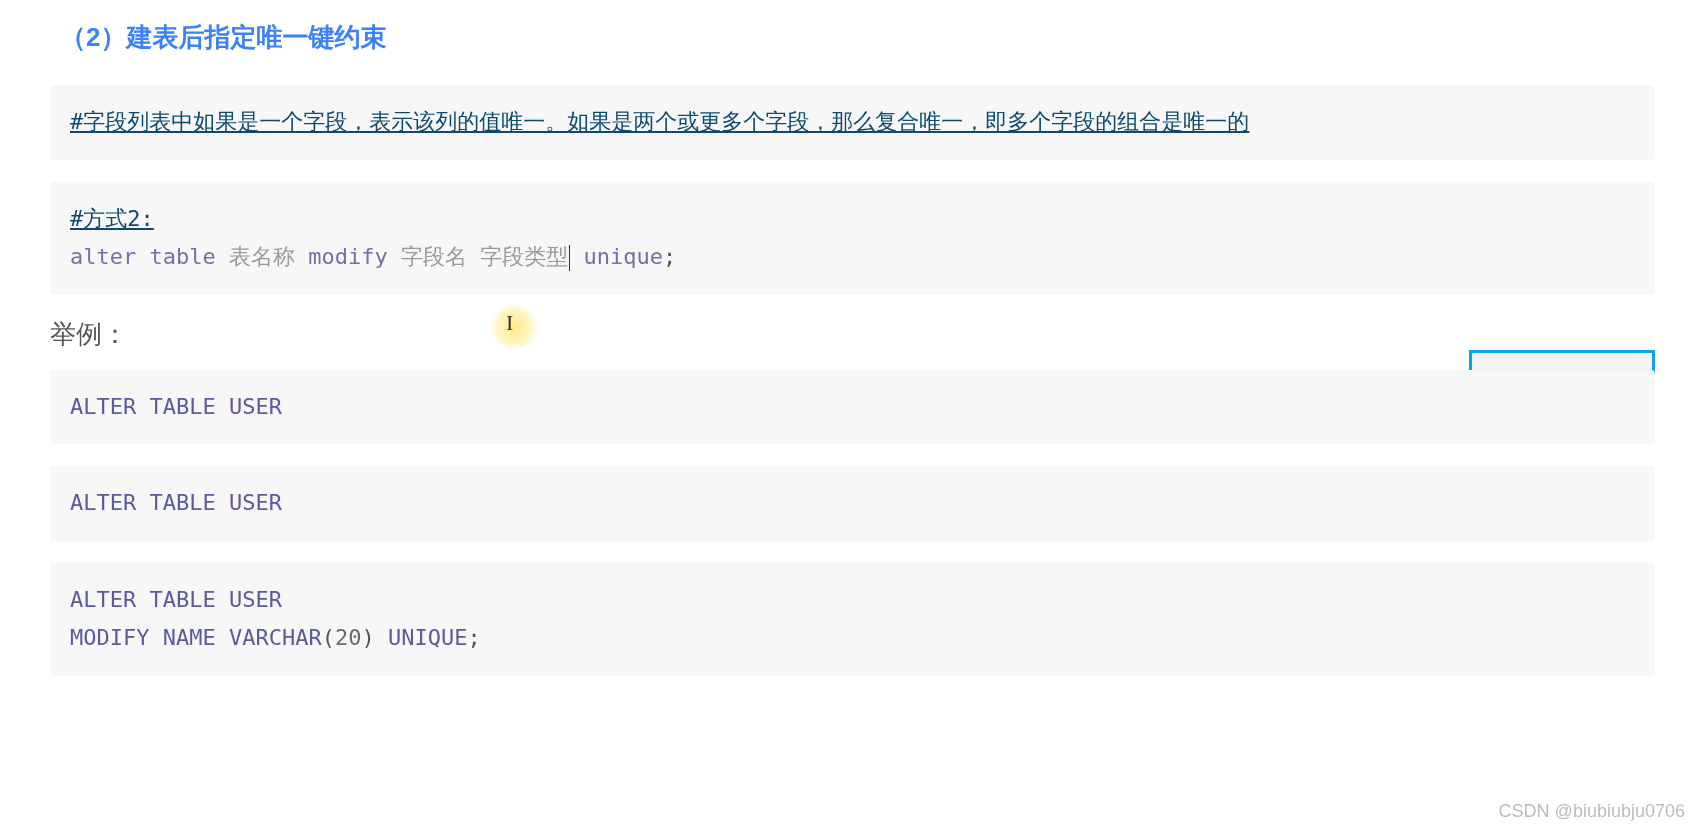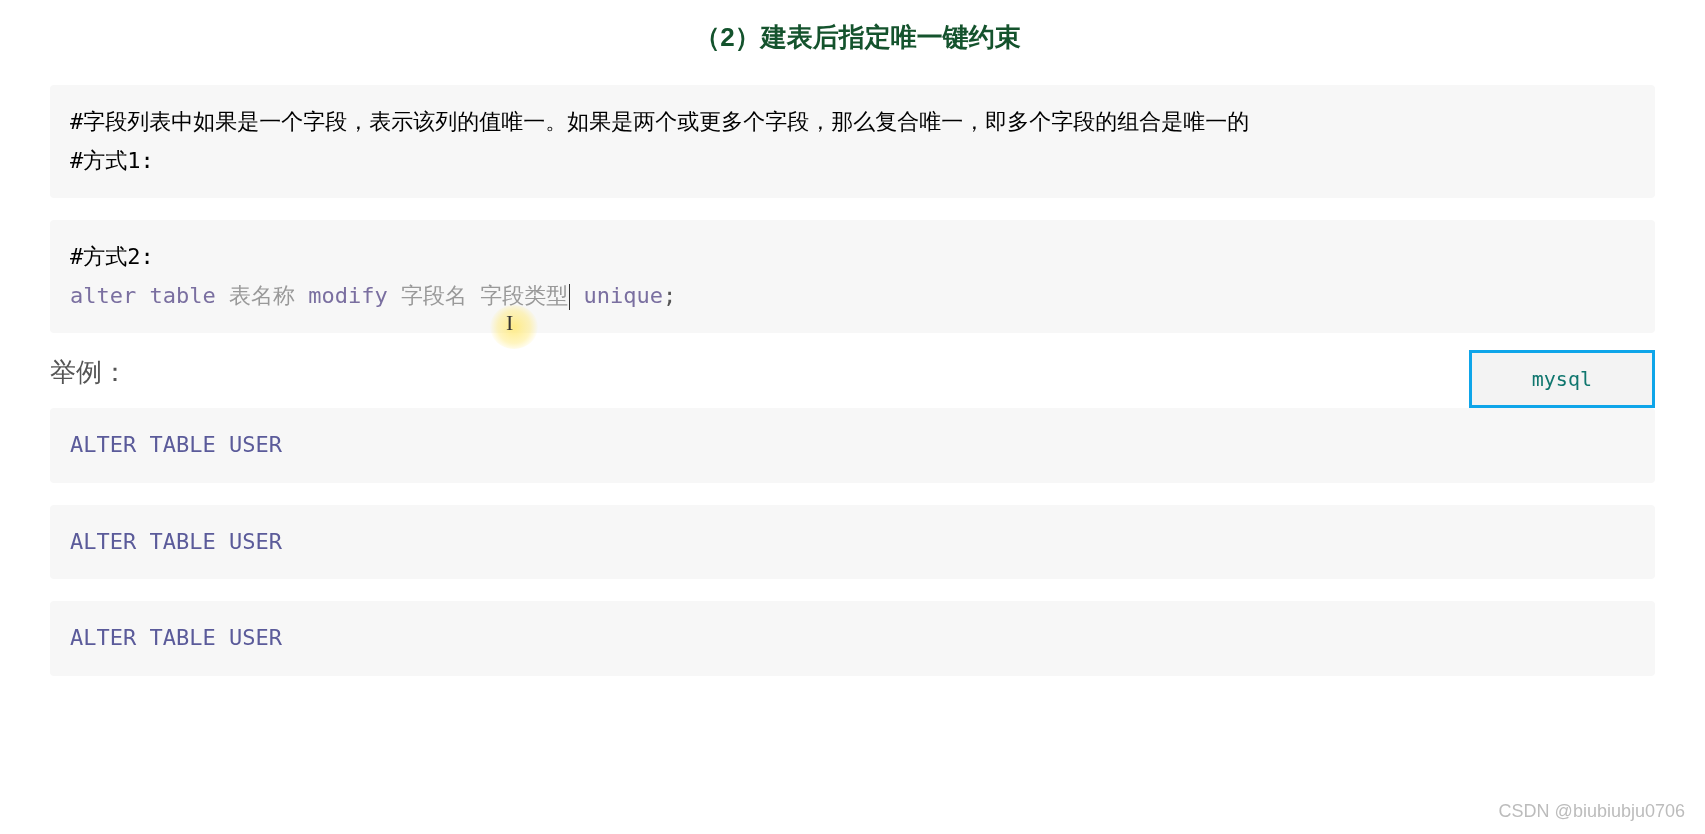--- a/index.html
+++ b/index.html
@@ -12,38 +12,38 @@
     background: #fff;
     padding: 20px 50px;
     color: #333;
     position: relative;
     width: 1705px;
     height: 834px;
   }
   .heading {
     font-size: 26px;
     font-weight: 600;
-    color: #14532d;
+    color: #3b82f6;
     margin-bottom: 30px;
     margin-left: 10px;
-    text-align: center;
   }
   .code-block {
     background: #f7f7f7;
     border-radius: 4px;
     padding: 18px 20px;
     margin-bottom: 22px;
     font-family: "Consolas", "Monaco", monospace;
     font-size: 22px;
     line-height: 1.75;
     color: #555;
     position: relative;
   }
   .comment {
-    color: #000000;
+    color: #0c4a6e;
+    text-decoration: underline;
   }
   .keyword {
     color: #7a6fa0;
   }
   .kw2 {
     color: #5b5b9a;
   }
   .ident {
     color: #6a6a6a;
   }
@@ -111,21 +111,20 @@
     white-space: pre;
   }
 </style>
 </head>
 <body>
 
 <h2 class="heading">（2）建表后指定唯一键约束</h2>
 
 <div class="code-block">
   <div class="line"><span class="comment">#字段列表中如果是一个字段，表示该列的值唯一。如果是两个或更多个字段，那么复合唯一，即多个字段的组合是唯一的</span></div>
-  <div class="line"><span class="comment">#方式1:</span></div>
 </div>
 
 <div class="code-block">
   <div class="line"><span class="comment">#方式2:</span></div>
   <div class="line"><span class="keyword">alter</span> <span class="keyword">table</span> <span class="cjk">表名称</span> <span class="keyword">modify</span> <span class="cjk">字段名</span> <span class="cjk">字段类型</span><span class="text-cursor"></span> <span class="keyword">unique</span><span class="punct">;</span></div>
 </div>
 
 <div class="highlight-spot"></div>
 <div class="cursor-i">I</div>
 
@@ -136,15 +135,16 @@
 <div class="code-block">
   <div class="line"><span class="kw2">ALTER</span> <span class="kw2">TABLE</span> <span class="kw2">USER</span></div>
 </div>
 
 <div class="code-block">
   <div class="line"><span class="kw2">ALTER</span> <span class="kw2">TABLE</span> <span class="kw2">USER</span></div>
 </div>
 
 <div class="code-block">
   <div class="line"><span class="kw2">ALTER</span> <span class="kw2">TABLE</span> <span class="kw2">USER</span></div>
+  <div class="line"><span class="kw2">MODIFY</span> <span class="kw2">NAME</span> <span class="kw2">VARCHAR</span><span class="punct">(</span><span class="ident">20</span><span class="punct">)</span> <span class="kw2">UNIQUE</span><span class="punct">;</span></div>
 </div>
 
 <div class="watermark">CSDN @biubiubju0706</div>
 
 </body></html>

